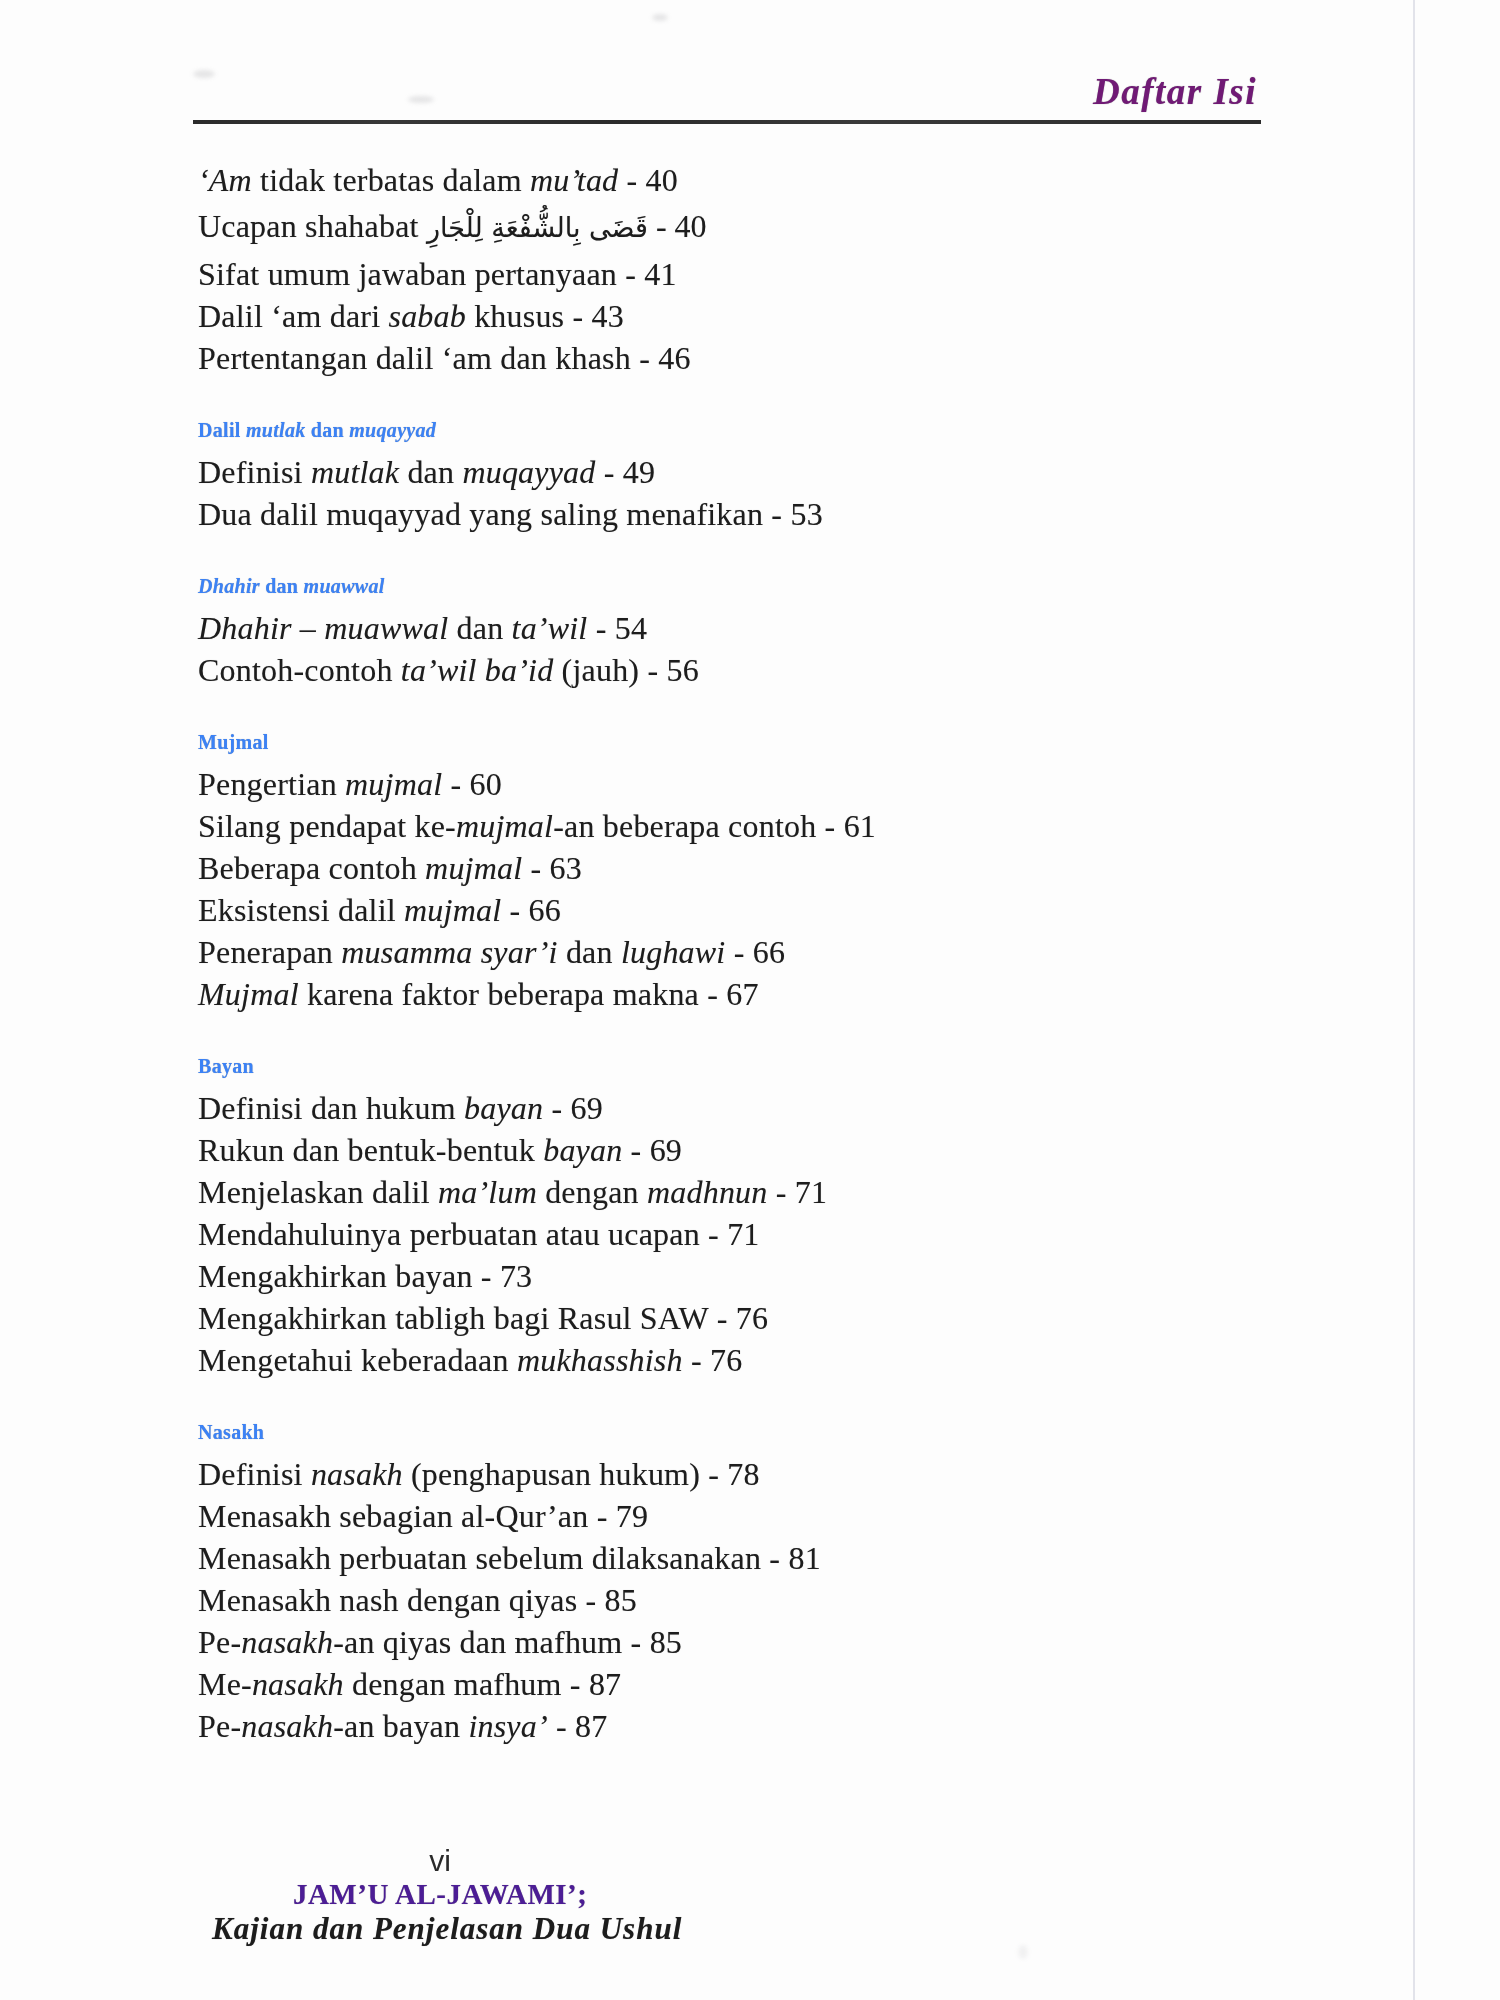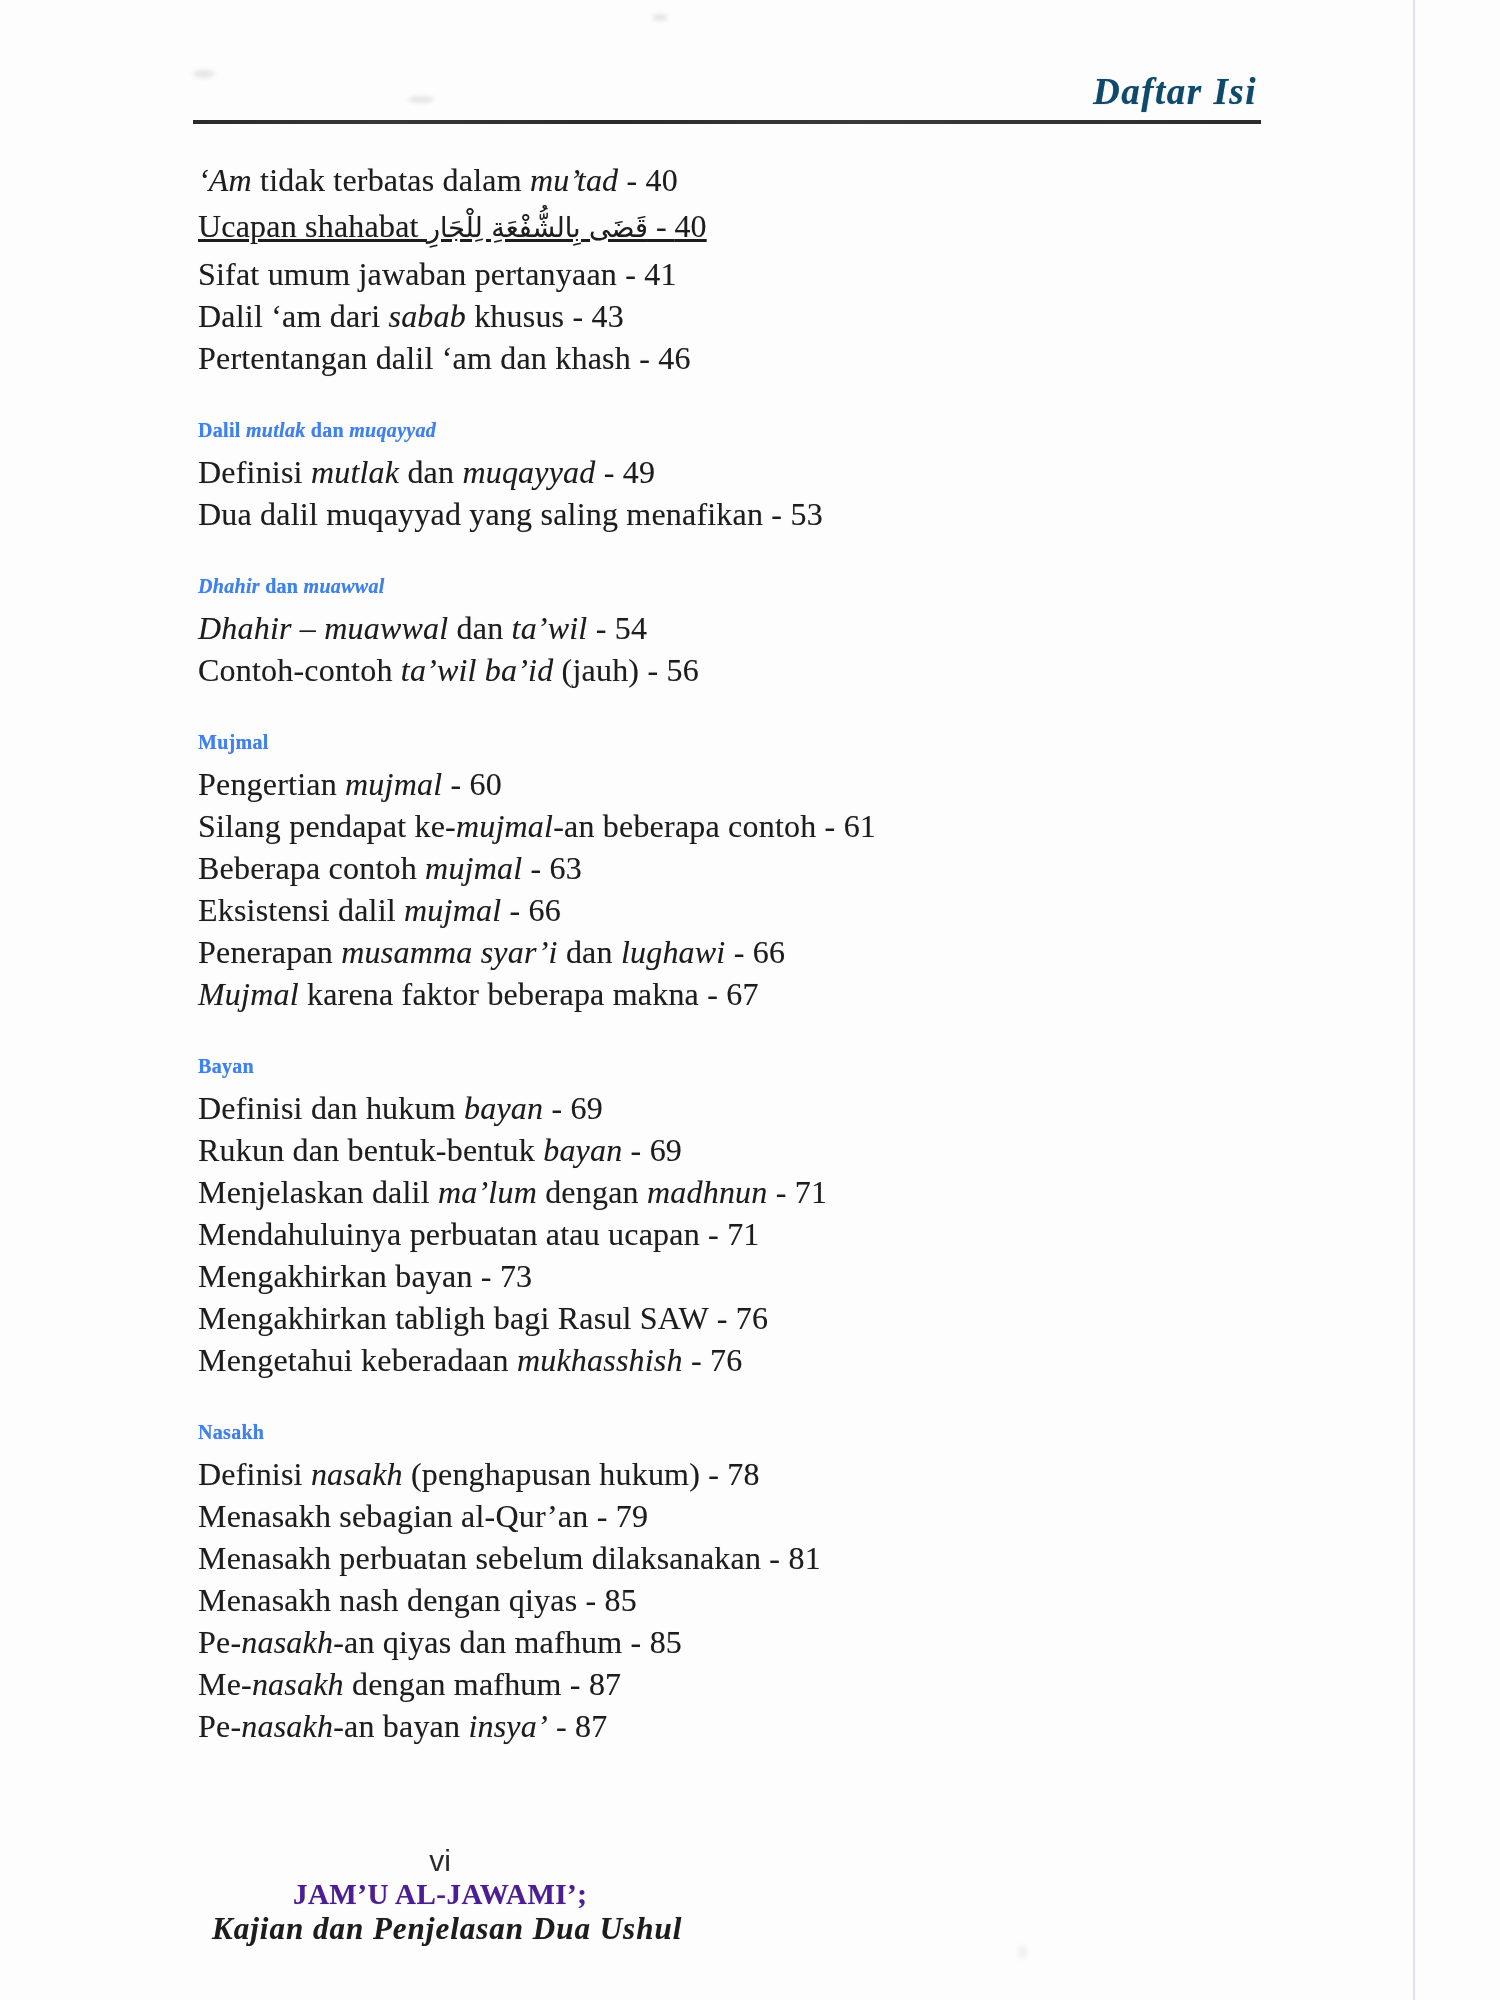--- a/index.html
+++ b/index.html
@@ -18,21 +18,21 @@
   }
   .scan-speck { position: absolute; background: rgba(120,120,125,0.18); border-radius: 50%; filter: blur(2px); }
   .speck-a { left: 652px; top: 14px;  width: 16px; height: 7px; }
   .speck-b { left: 193px; top: 70px;  width: 22px; height: 8px; }
   .speck-c { left: 408px; top: 96px;  width: 26px; height: 7px; }
   .speck-d { left: 1018px; top: 1945px; width: 10px; height: 14px; opacity:.5; }
 
   .header-title {
     position: absolute; top: 70px; right: 243px;
     font-size: 37px; font-weight: bold; font-style: italic;
-    letter-spacing: 1.5px; color: #0c4a6e;
+    letter-spacing: 1.5px; color: #701a75;
     text-shadow: 0 0 1px rgba(20,20,20,0.45);
   }
   .header-rule {
     position: absolute; left: 193px; top: 120px; width: 1068px; height: 4px;
     background: linear-gradient(90deg, #2b2b2b 0%, #383838 18%, #2b2b2b 40%, #3a3a3a 62%, #2c2c2c 100%);
   }
 
   .toc {
     position: absolute; left: 198px; top: 159px; width: 1085px;
   }
@@ -41,21 +41,21 @@
   .toc-heading {
     font-size: 20px; line-height: 42px; font-weight: bold; color: #3b82f6;
     letter-spacing: 0.3px;
     text-shadow: 0 0 0.8px rgba(20,20,20,0.4);
   }
   .toc-entry {
     font-size: 32px; line-height: 42px; color: #1d1d1d;
     letter-spacing: 0.2px; white-space: nowrap;
     text-shadow: 0 0 0.7px rgba(25,25,25,0.38);
   }
-  .toc-entry.has-arabic { padding: 4px 0; text-decoration: underline; }
+  .toc-entry.has-arabic { padding: 4px 0; }
   .seg-i { font-style: italic; }
   .seg-ar {
     font-family: "DejaVu Sans", sans-serif;
     font-size: 27px;
     direction: rtl; unicode-bidi: isolate;
     letter-spacing: 0;
   }
 
   .footer {
     position: absolute; left: 198px; top: 1844px; height: 58px;

